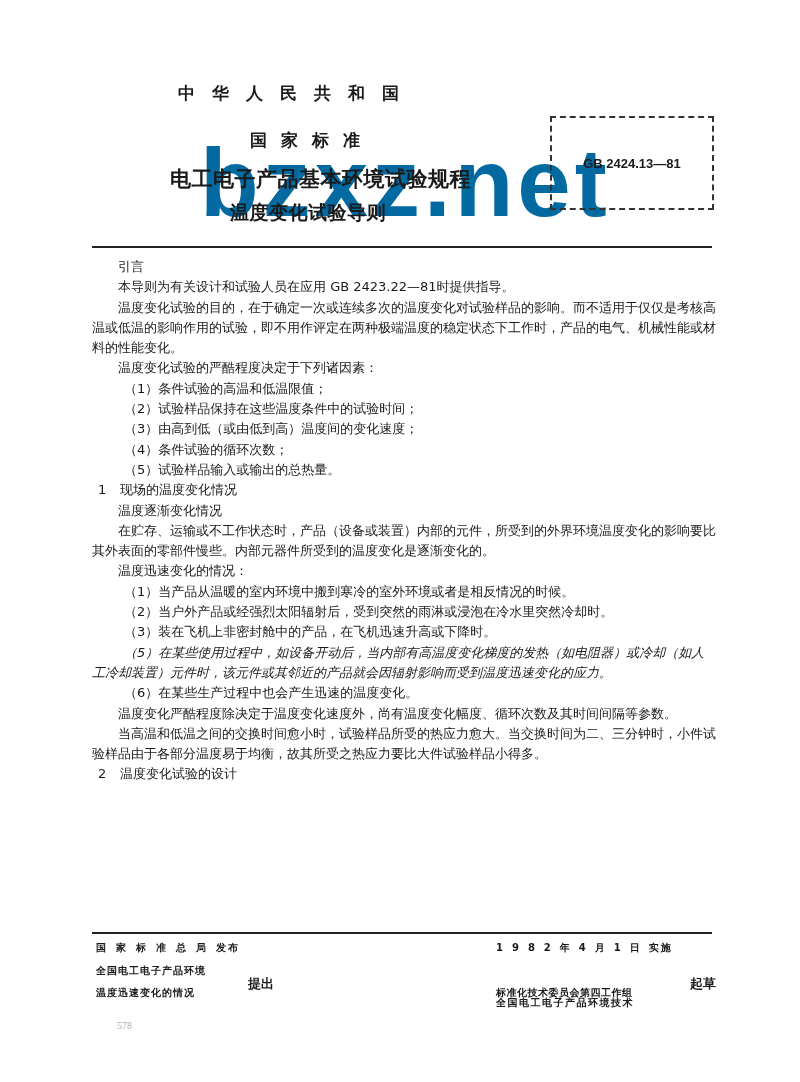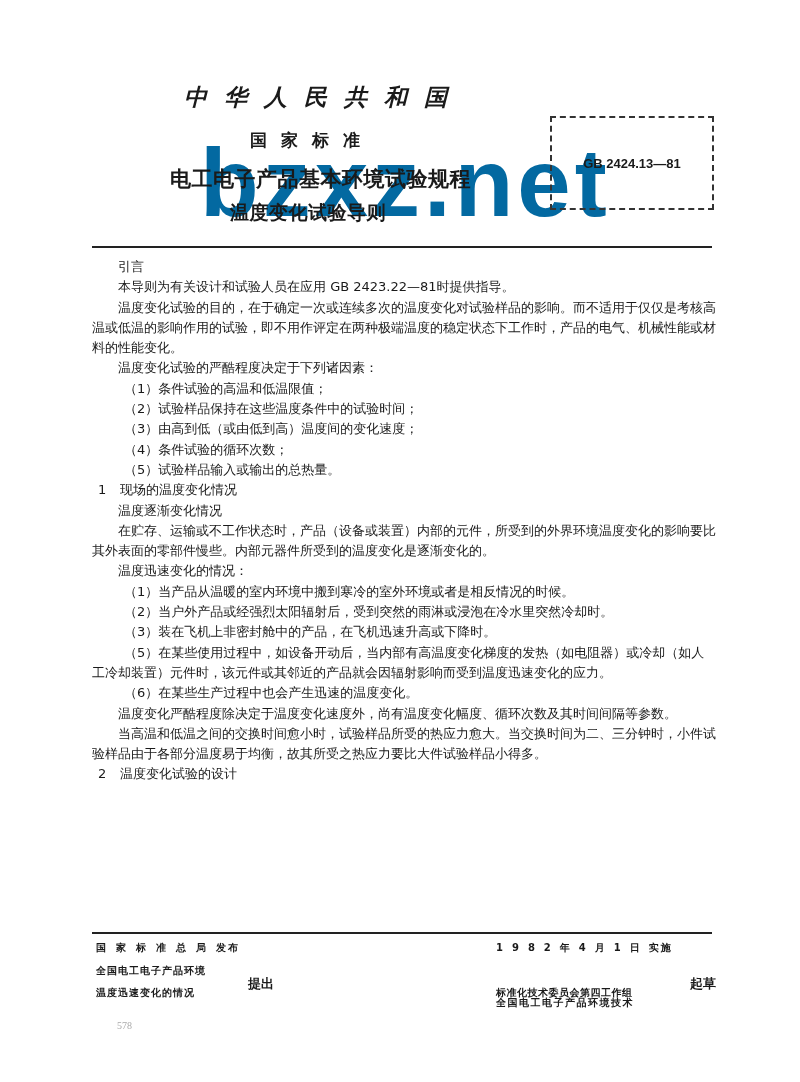--- a/index.html
+++ b/index.html
@@ -5,35 +5,35 @@
   html, body { margin: 0; padding: 0; }
   body {
     width: 800px; height: 1082px; background: #ffffff; position: relative; overflow: hidden;
     font-family: "DejaVu Sans", "Liberation Sans", sans-serif; color: #1a1a1a;
   }
   .abs { position: absolute; }
   .watermark {
     position: absolute; left: 200px; top: 135px; font-family: "Liberation Sans", sans-serif;
     font-weight: bold; font-size: 96px; color: #0369a1; letter-spacing: 4px; line-height: 1; z-index: 0;
   }
-  .country { left: 184px; top: 82px; font-size: 23px; font-weight: bold; letter-spacing: 17px; z-index: 1; font-style: italic; }
+  .country { left: 178px; top: 82px; font-size: 17px; font-weight: bold; letter-spacing: 17px; z-index: 1; }
   .natstd { left: 250px; top: 129px; font-size: 17px; font-weight: bold; letter-spacing: 14px; z-index: 1; }
   .title1 { left: 170px; top: 165px; font-size: 21px; font-weight: bold; letter-spacing: 0.5px; z-index: 1; }
   .title2 { left: 230px; top: 200px; font-size: 19px; font-weight: bold; letter-spacing: 0.5px; z-index: 1; }
   .stdbox {
     left: 550px; top: 116px; width: 160px; height: 90px; border: 2px dashed #333; z-index: 1;
     display: flex; align-items: center; justify-content: center;
   }
   .stdbox span { font-family: "Liberation Sans", sans-serif; font-weight: bold; font-size: 13px; }
   .rule { left: 92px; width: 620px; height: 0; border-top: 2px solid #222; }
   .content { left: 92px; top: 257px; width: 624px; font-size: 13px; line-height: 20.3px; z-index: 1; }
   .content p { margin: 0; }
   .indent { text-indent: 26px; }
   .item { padding-left: 32px; }
-  .item5 { text-indent: 32px; }
+  .item5 { text-indent: 32px; font-style: italic; }
   .sec { padding-left: 6px; }
   .sec .num { display: inline-block; width: 22px; }
   .footer { z-index: 1; font-weight: bold; font-size: 10px; }
   .f-left1 { left: 96px; top: 941px; letter-spacing: 10px; }
   .f-left1 .tag { letter-spacing: 2px; margin-left: 0px; }
   .f-left2 { left: 96px; top: 964px; letter-spacing: 1px; }
   .f-left3 { left: 96px; top: 986px; letter-spacing: 1px; }
   .f-propose { left: 248px; top: 975px; font-weight: bold; font-size: 13px; }
   .f-right1 { left: 496px; top: 941px; letter-spacing: 9px; }
   .f-right1 .tag { letter-spacing: 2px; }

